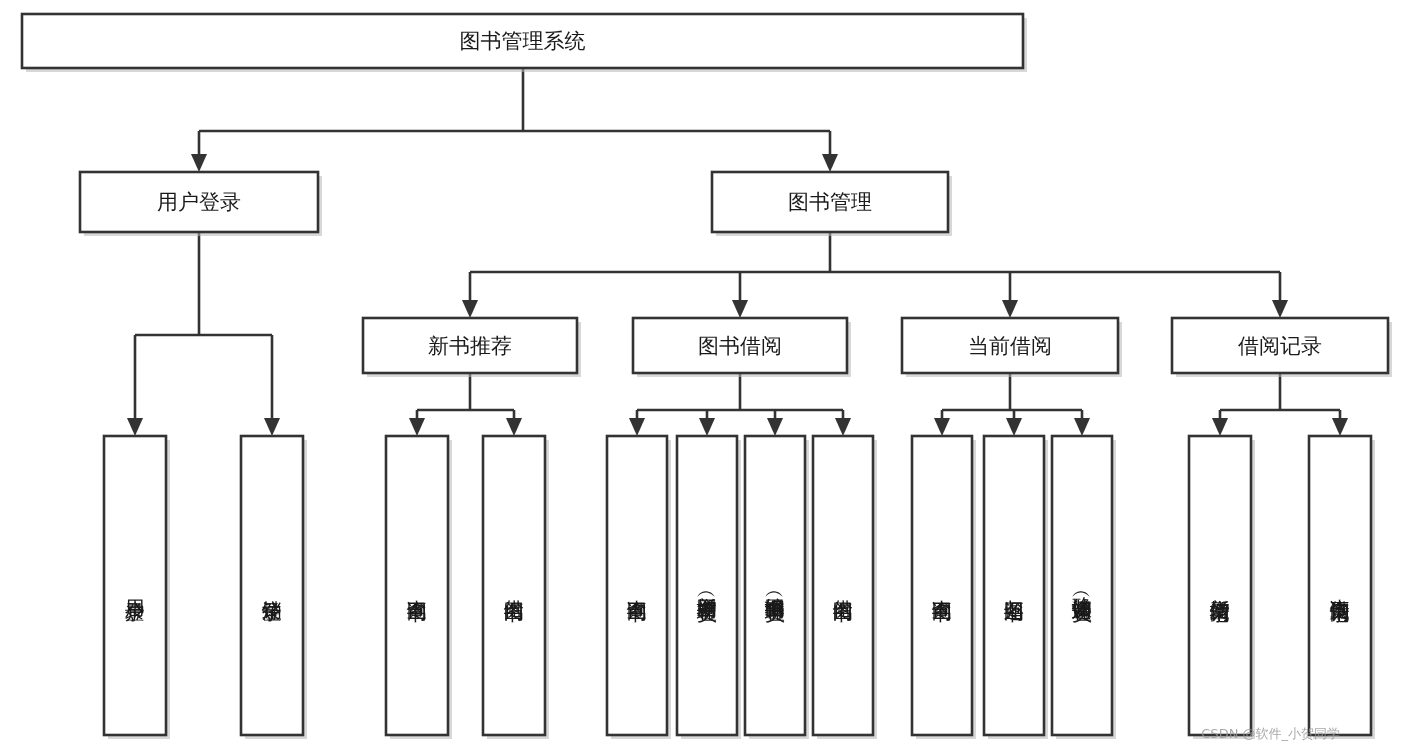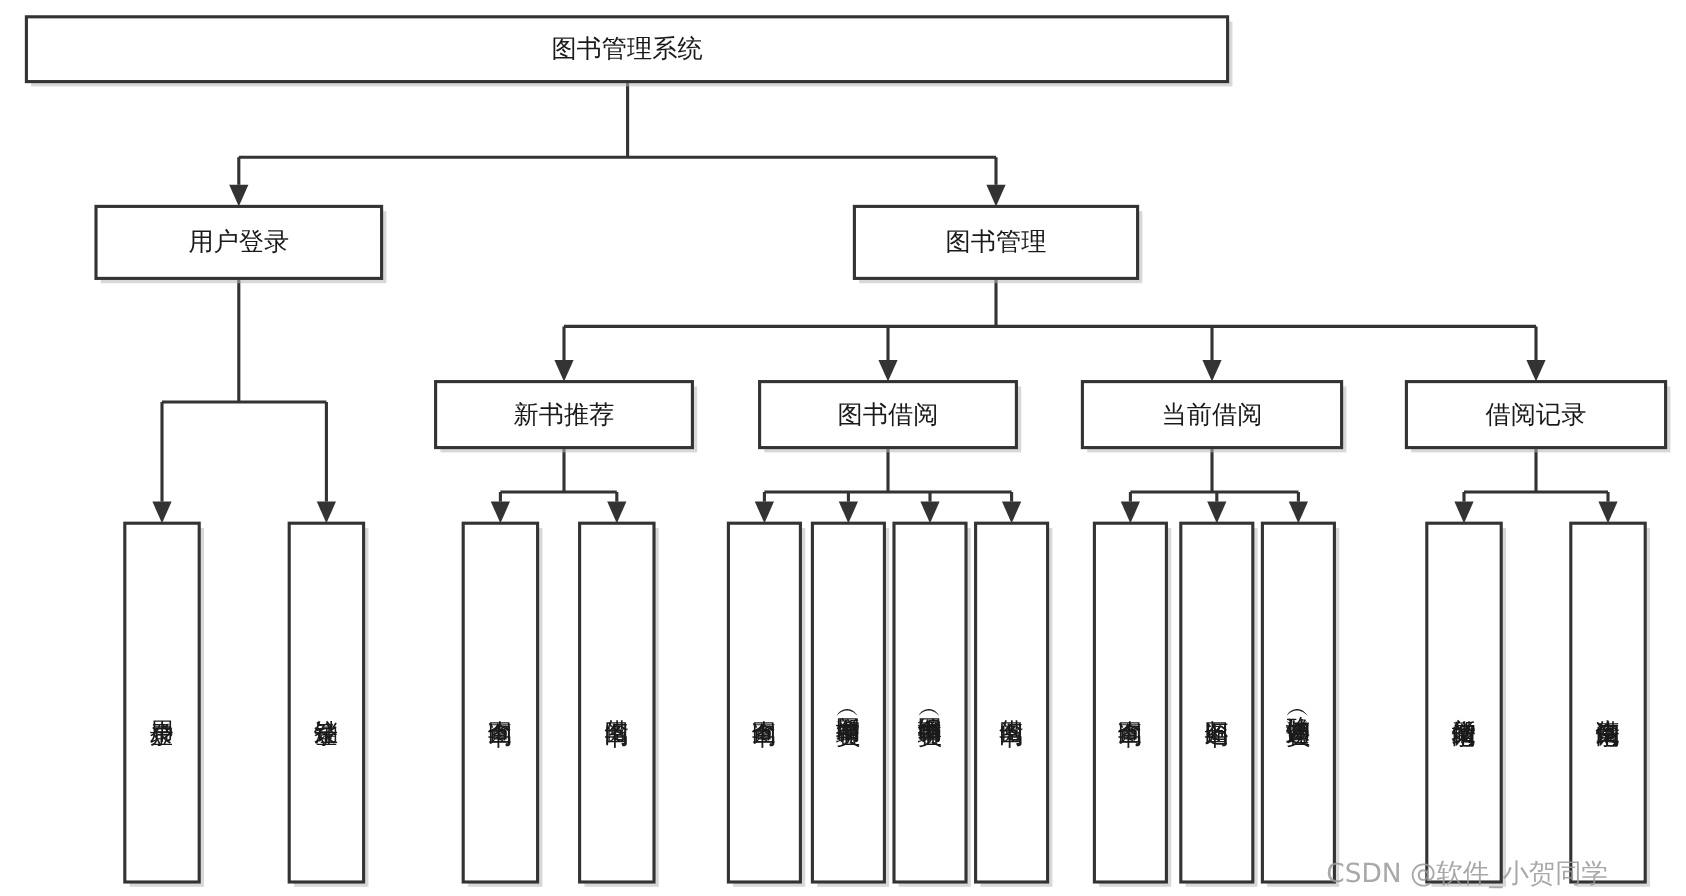--- a/index.html
+++ b/index.html
@@ -66,21 +66,21 @@
     text-orientation: upright;
     letter-spacing: 1px;
     white-space: nowrap;
     pointer-events: none;
   }
   .watermark {
     position: absolute;
     right: 8px;
     bottom: 4px;
     font-family: "DejaVu Sans", "Liberation Sans", sans-serif;
-    font-size: 22px;
+    font-size: 13px;
     color: #9a9a9a;
     opacity: 0.85;
     white-space: nowrap;
   }
 </style>
 </head>
 <body>
 
 <div id="diagram-root">
 

